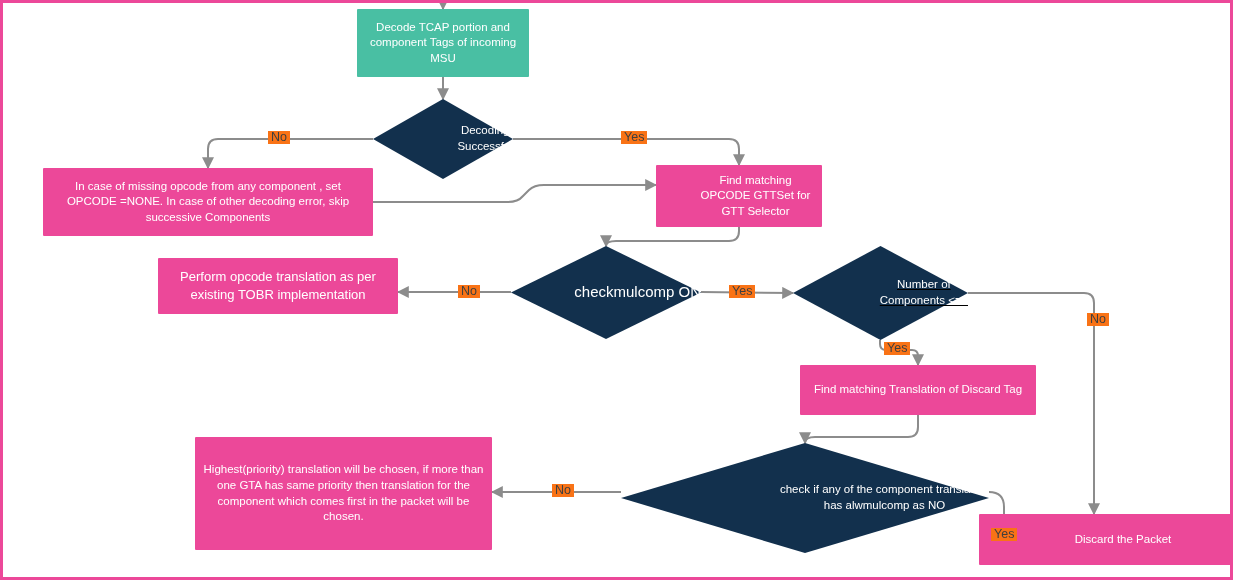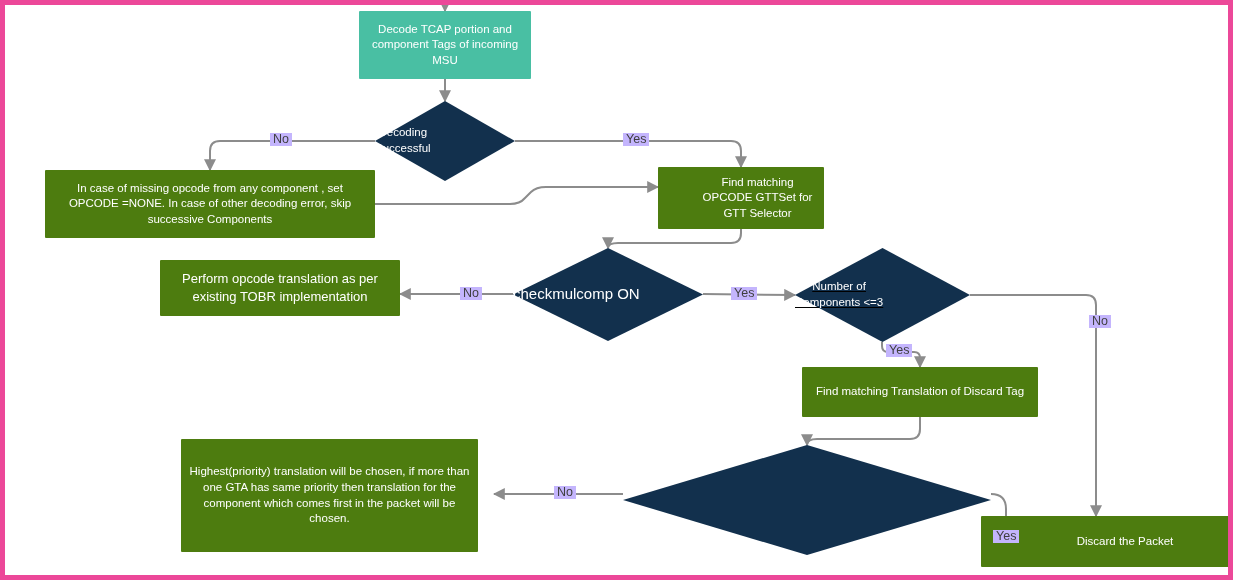--- a/index.html
+++ b/index.html
@@ -9,21 +9,21 @@
     background: #ffffff;
   }
   body {
     font-family: "Liberation Sans", sans-serif;
   }
   #canvas {
     position: relative;
     width: 1233px;
     height: 580px;
     background: #ffffff;
-    border: 5px solid #ec4899;
+    border: 3px solid #ec4899;
     box-sizing: border-box;
     overflow: hidden;
   }
   #edge-layer {
     position: absolute;
     left: 0;
     top: 0;
     width: 1233px;
     height: 580px;
     pointer-events: none;
@@ -42,48 +42,48 @@
     display: block;
     width: 100%;
     padding: 0 8px;
     box-sizing: border-box;
     white-space: pre-line;
   }
   .proc {
     border-radius: 1px;
   }
   .proc.teal  { background: #49BFA3; }
-  .proc.amber { background: #4d7c0f; }
+  .proc.amber { background: #ec4899; }
 
   .decision {
     position: absolute;
     display: flex;
     align-items: center;
-    justify-content: flex-start;
+    justify-content: flex-end;
   }
   .decision .diamond {
     position: absolute;
     left: 0; top: 0;
     width: 100%; height: 100%;
     background: #12304D;
     clip-path: polygon(50% 0%, 100% 50%, 50% 100%, 0% 50%);
   }
   .decision .label {
     position: relative;
     z-index: 2;
     color: #ffffff;
     text-align: center;
     white-space: pre-line;
     line-height: 1.35;
   }
   .edge-label {
     position: absolute;
     color: #3f3f3f;
     font-size: 12.5px;
-    background: #c4b5fd;
+    background: #f97316;
     padding: 0 3px;
     line-height: 1;
     white-space: nowrap;
   }
 </style>
 </head>
 <body>
 
 <div id="canvas">
 
@@ -135,22 +135,24 @@
       <div class="decision" style="left: 790px; top: 243px; width: 175px; height: 94px; text-decoration: underline;">
         <div class="diamond" style="background: rgb(18, 48, 77);"></div>
         <span class="label" style="font-size: 11.5px;">Number of
 Components  &lt;=3</span>
       </div>
       <div class="node proc amber" style="left: 797px; top: 362px; width: 236px; height: 50px;">
         <span class="label" style="font-size: 11.5px;">Find matching Translation of Discard Tag</span>
       </div>
       <div class="decision" style="left: 618px; top: 440px; width: 368px; height: 110px;">
         <div class="diamond" style="background: rgb(18, 48, 77);"></div>
+        <span class="label" style="font-size: 11.5px;">check if any of the component translation
+has alwmulcomp as NO</span>
       </div>
-      <div class="node proc amber" style="left: 176px; top: 434px; width: 297px; height: 113px;">
+      <div class="node proc amber" style="left: 192px; top: 434px; width: 297px; height: 113px;">
         <span class="label" style="font-size: 11.5px;">Highest(priority) translation will be chosen, if more than one GTA has same priority then translation for the component which comes first in the packet will be chosen.</span>
       </div>
       <div class="node proc amber" style="left: 976px; top: 511px; width: 288px; height: 51px;">
         <span class="label" style="font-size: 11.5px;">Discard the Packet</span>
       </div>
     </div>
   <div id="label-layer">
       <span class="edge-label" style="left: 265px; top: 128px;">No</span>
       <span class="edge-label" style="left: 618px; top: 128px;">Yes</span>
       <span class="edge-label" style="left: 455px; top: 282px;">No</span>

